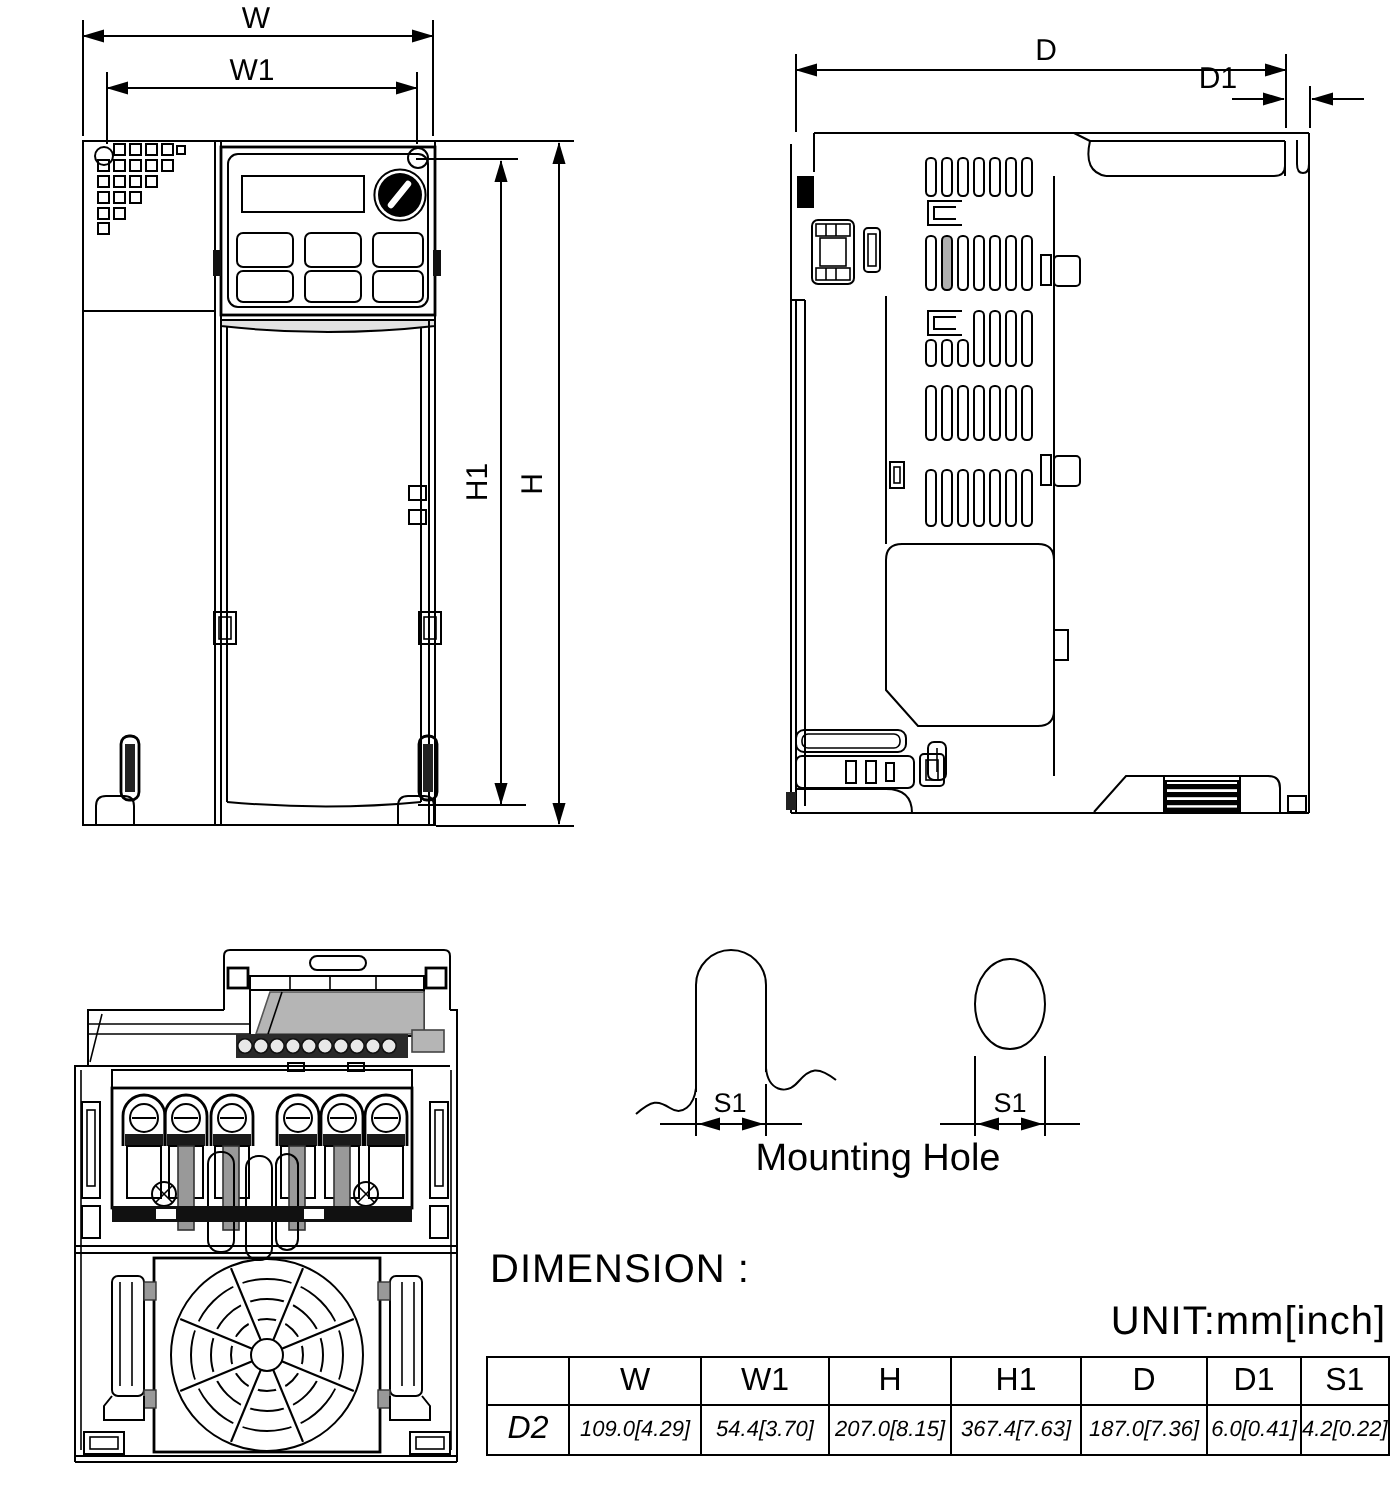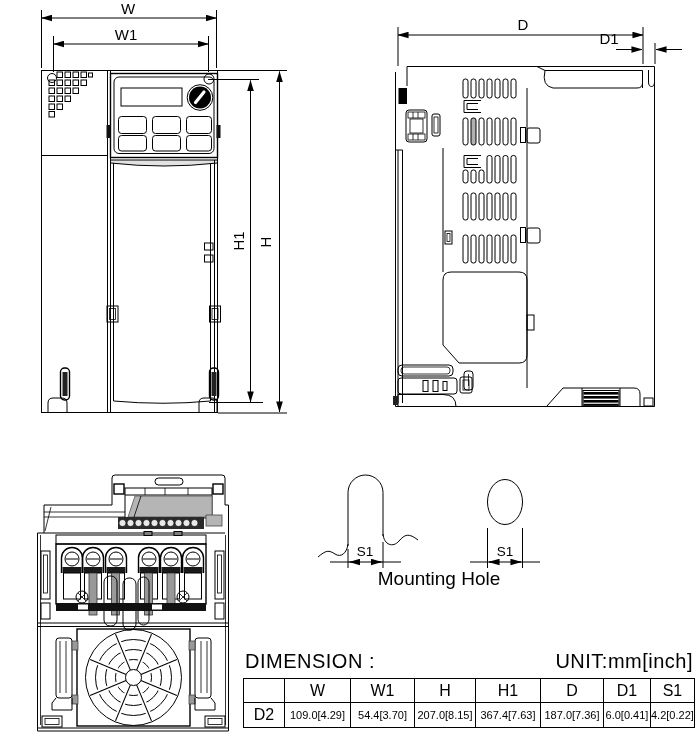--- a/index.html
+++ b/index.html
@@ -6,27 +6,27 @@
   #canvas{position:relative;width:696px;height:744px;background:#fff;overflow:hidden;
           font-family:"Liberation Sans",sans-serif;color:#000;}
   svg{position:absolute;overflow:visible;}
   .ln{stroke:#000;stroke-width:1;fill:none;}
   .ln2{stroke:#000;stroke-width:1.4;fill:none;}
   .thin{stroke:#000;stroke-width:.8;fill:none;}
   .dim{stroke:#000;stroke-width:1;fill:none;}
   .lbl{font-family:"Liberation Sans",sans-serif;font-size:15px;fill:#000;}
   .lbl-s{font-family:"Liberation Sans",sans-serif;font-size:13.5px;fill:#000;}
   .cap{font-family:"Liberation Sans",sans-serif;font-size:19px;fill:#000;}
-  #dim-title{position:absolute;left:245px;top:650px;font-size:20px;letter-spacing:.5px;}
+  #dim-title{position:absolute;left:245px;top:624px;font-size:20px;letter-spacing:.5px;}
   #unit-label{position:absolute;right:3px;top:650px;font-size:20px;letter-spacing:.5px;text-align:right;}
   #dim-table{position:absolute;left:243px;top:678px;border-collapse:collapse;table-layout:fixed;}
   #dim-table td,#dim-table th{border:1px solid #000;text-align:center;vertical-align:middle;
       padding:0;font-weight:normal;overflow:hidden;white-space:nowrap;}
   #dim-table th{font-size:16px;height:23px;}
-  #dim-table td{font-size:11px;height:24px;}
+  #dim-table td{font-size:11px;height:24px;font-style:italic;}
   #dim-table td.model{font-size:16px;}
 </style>
 </head>
 <body>
 
 <div id="canvas">
 
   <svg style="left:0;top:0" width="300" height="430" viewBox="0 0 300 430">
     <defs>
       <marker id="ah" viewBox="0 0 10 6" refX="9.6" refY="3" markerWidth="11" markerHeight="7" orient="auto-start-reverse" markerUnits="userSpaceOnUse">

